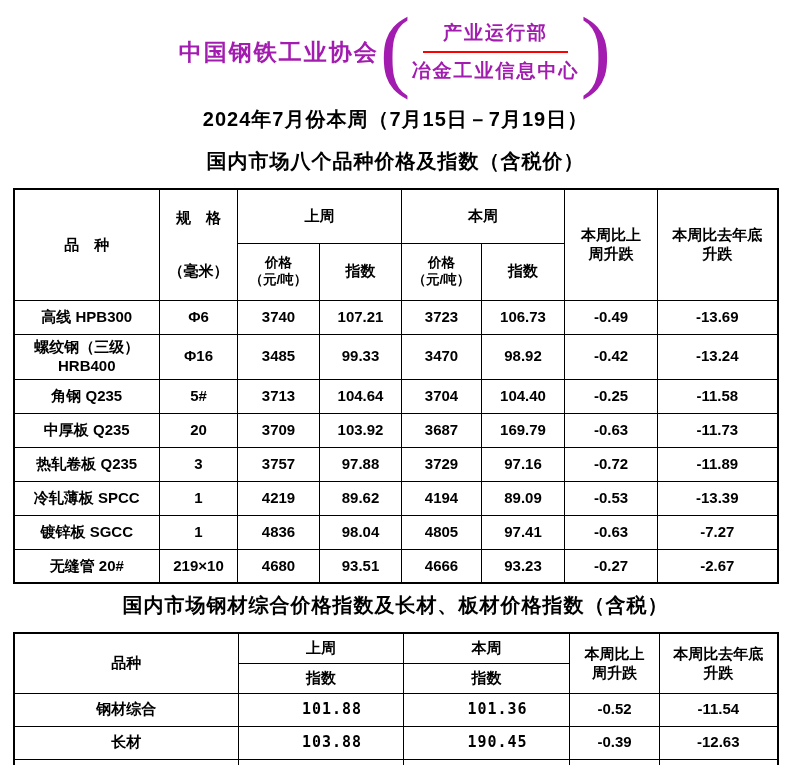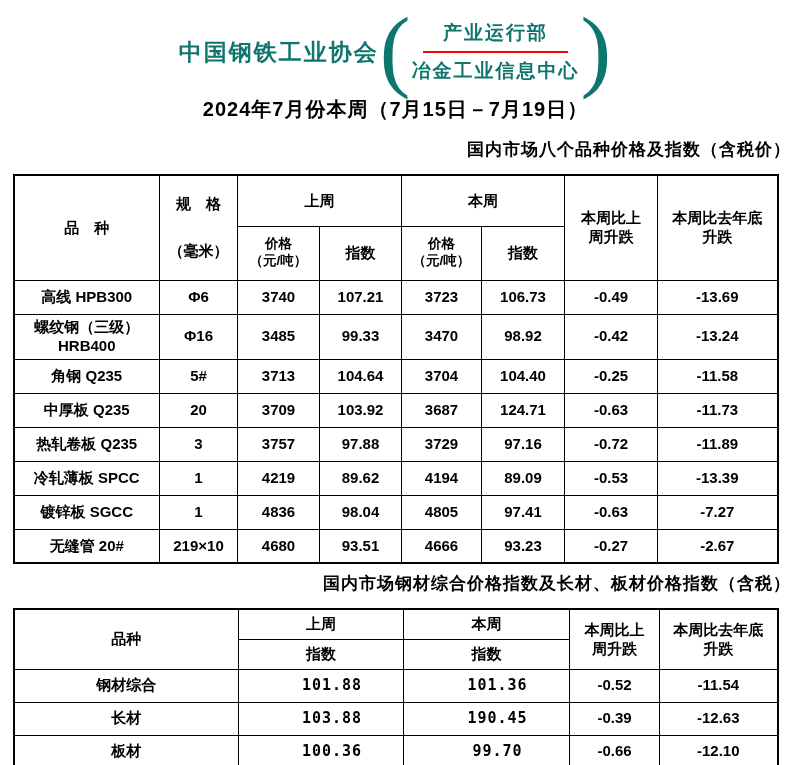--- a/index.html
+++ b/index.html
@@ -5,43 +5,43 @@
   html,body { margin:0; padding:0; }
   body {
     width:791px; height:765px; background:#ffffff; color:#000;
     font-family:"Liberation Sans", sans-serif;
     overflow:hidden;
   }
   
   .red-header {
     height:88px; margin-top:8px;
     display:flex; justify-content:center; align-items:center;
-    color:#0f766e;
+    color:#a21caf;
   }
   .org, .suffix { font-size:23px; font-weight:bold; letter-spacing:2px; }
   .paren {
     font-family:"Liberation Serif", serif;
     font-size:92px; font-weight:400; line-height:82px;
     margin:0 1px; padding-bottom:6px;
   }
   .fraction {
     display:flex; flex-direction:column; align-items:center;
     font-size:19px; font-weight:bold; letter-spacing:2px;
   }
   .frac-top { padding:0 20px 5px; border-bottom:2px solid #fe0000; }
   .frac-bottom { padding-top:5px; }
 
   
   .date-title {
-    text-align:center;
+    margin-top:10px; text-align:center;
     font-size:20px; font-weight:bold; letter-spacing:1px;
   }
   .section-title {
-    margin-top:15px; text-align:right;
-    font-size:17px; font-weight:bold; letter-spacing:1px;
+    margin-top:15px; text-align:center;
+    font-size:20px; font-weight:bold; letter-spacing:1px;
   }
   .section-title.second { margin-top:8px; }
 
   
   table {
     border-collapse:collapse; table-layout:fixed;
     margin:13px auto 0; width:764px;
     border:2px solid #000;
   }
   th, td {
@@ -49,21 +49,21 @@
     text-align:center; vertical-align:middle;
     font-weight:bold; font-size:15px;
     white-space:pre-line; line-height:1.25;
     overflow:hidden;
   }
   #table1 thead tr.tier1 { height:40px; }
   #table1 thead tr.tier2 { height:42px; }
   #table1 tbody tr { height:34px; }
   #table1 tbody tr:nth-child(2) { height:45px; }
   .price-hdr { font-size:13.5px; }
-  .spec-top { margin-bottom:10px; }
+  .spec-top { margin-bottom:16px; }
   #table2 thead tr { height:30px; }
   #table2 tbody tr { height:33px; }
   .idx {
     font-family:"DejaVu Sans Mono", monospace;
     letter-spacing:1px; font-size:15px;padding-left:22px;
   }
 </style>
 </head>
 <body>
 
@@ -145,21 +145,21 @@
         <td>104.40</td>
         <td>-0.25</td>
         <td>-11.58</td>
       </tr>
       <tr>
         <td>中厚板  Q235</td>
         <td>20</td>
         <td>3709</td>
         <td>103.92</td>
         <td>3687</td>
-        <td>124.71</td>
+        <td>169.79</td>
         <td>-0.63</td>
         <td>-11.73</td>
       </tr>
       <tr>
         <td>热轧卷板  Q235</td>
         <td>3</td>
         <td>3757</td>
         <td>97.88</td>
         <td>3729</td>
         <td>97.16</td>

